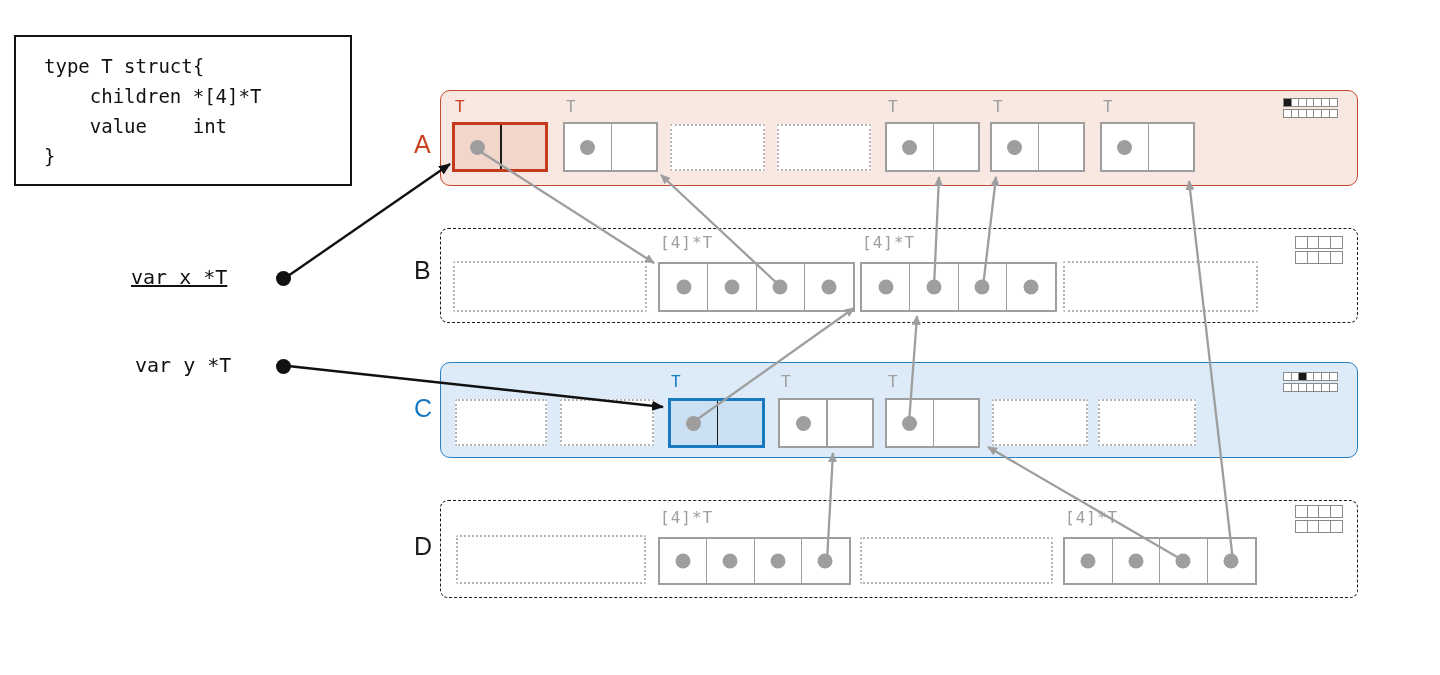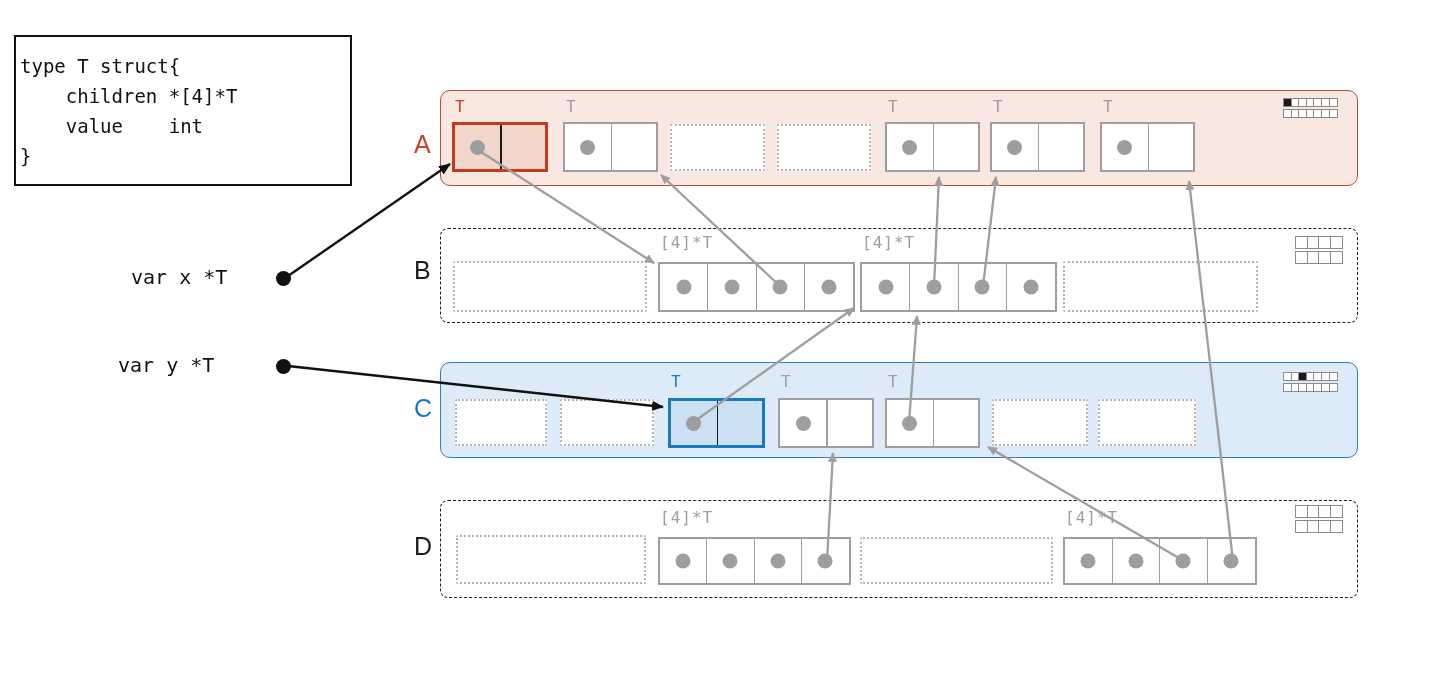--- a/index.html
+++ b/index.html
@@ -1,20 +1,20 @@
 <!DOCTYPE html>
 <html><head>
 <meta charset="utf-8">
 <style>
   html,body{margin:0;padding:0;background:#ffffff;}
   #cv{position:relative;width:1440px;height:675px;background:#fff;overflow:hidden;
       font-family:"DejaVu Sans Mono", monospace;}
   
   .frame{position:absolute;border:2.5px solid #111;background:#fff;}
-  #code-box pre{margin:0;padding:14px 0 0 4px;font:19px/30px "DejaVu Sans Mono",monospace;color:#111;white-space:pre;}
+  #code-box pre{margin:0;padding:14px 0 0 28px;font:19px/30px "DejaVu Sans Mono",monospace;color:#111;white-space:pre;}
   .var-label{position:absolute;font:20px "DejaVu Sans Mono",monospace;color:#111;white-space:pre;}
   .var-dot{position:absolute;width:15px;height:15px;border-radius:50%;background:#111;}
   
   .legend-item{position:absolute;display:flex;align-items:center;gap:11px;font:20px "DejaVu Sans Mono",monospace;}
   .legend-swatch{width:12px;height:12px;flex:0 0 auto;}
   
   .region{position:absolute;box-sizing:border-box;}
   .region-active{background:#f9e7e1;border:1.6px solid #c14b2e;border-radius:10px;}
   .region-worklist{background:#dcebf7;border:1.6px solid #2b80c0;border-radius:10px;}
   .region-plain{background:#fff;border:1.6px dashed #1a1a1a;border-radius:8px;}
@@ -46,22 +46,22 @@
 
 <div id="cv">
 
   <div id="code-box" class="frame" style="left:14px;top:35px;width:334px;height:147px;">
     <pre id="code-pre">type T struct{
     children *[4]*T
     value    int
 }</pre>
   </div>
 
-  <div class="var-label" style="left:131px;top:265px;">var x *T</div>
-  <div class="var-label" style="left:118px;top:353px;">var y *T</div>
+  <div class="var-label" style="left:131px;top:265px;text-decoration:underline;">var x *T</div>
+  <div class="var-label" style="left:135px;top:353px;">var y *T</div>
 
 
   <div id="gen">
       <div class="region region-active" style="left: 440px; top: 90px; width: 918px; height: 96px;"></div>
       <div class="region-letter" style="left: 414px; top: 130px; color: rgb(200, 64, 31);">A</div>
       <div class="tcell active" style="left: 452px; top: 122px; width: 96px; height: 50px;">
         <div class="divider"></div>
         <div class="dot" style="left: calc(25% - 7.5px); top: calc(50% - 7.5px);"></div>
       </div>
       <div class="cell-tag red" style="left: 455px; top: 97px;">T</div>

